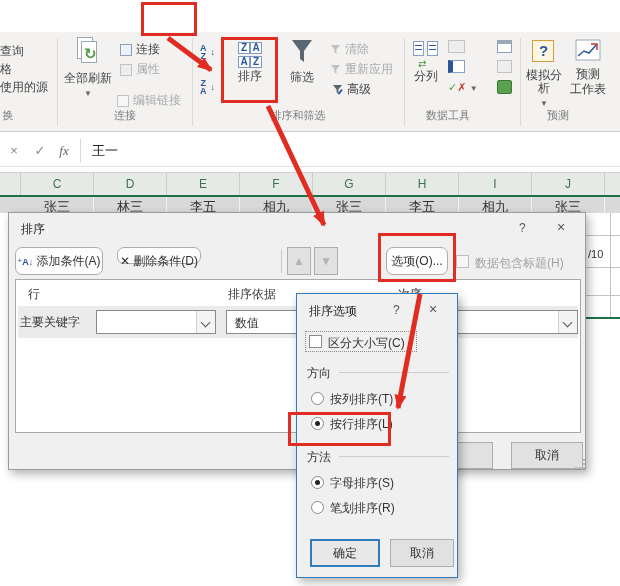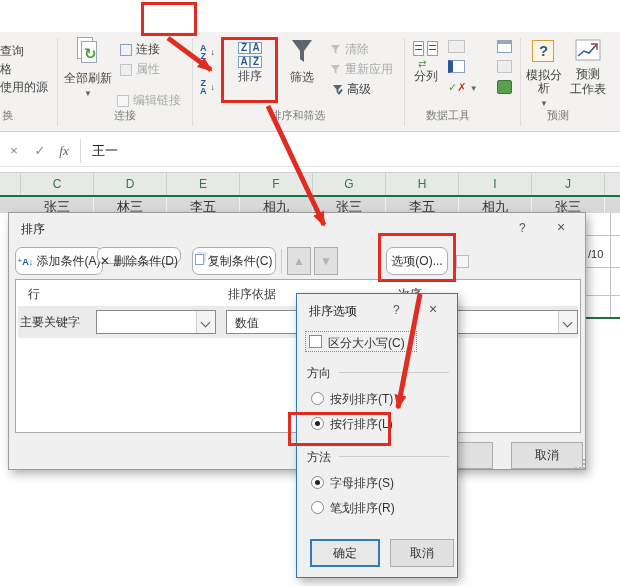--- a/index.html
+++ b/index.html
@@ -258,33 +258,30 @@
 
   <div class="dialog z10" style="left:8px;top:212px;width:578px;height:258px;border:1px solid #9c9c9c">
     <div class="dlg-title" style="left:12px;top:8px">排序</div>
     <div class="dlg-help" style="left:510px;top:8px">?</div>
     <div class="dlg-x" style="left:548px;top:6px">×</div>
 
     <div class="btn light" style="left:6px;top:34px;width:88px;height:28px;line-height:26px">
       <span style="color:#2b579a;font-size:9px;font-weight:bold">⁺A↓</span>
       <span>添加条件(A)</span>
     </div>
-    <div class="btn light" style="left:88px;top:34px;width:84px;height:17px;line-height:26px">
+    <div class="btn light" style="left:108px;top:34px;width:84px;height:17px;line-height:26px">
       <span style="color:#333;font-weight:bold">✕</span>
       <span>删除条件(D)</span>
-    </div>
-    <div class="btn light" style="left:183px;top:34px;width:84px;height:28px;line-height:26px">
-      <span style="display:inline-block;width:9px;height:11px;background:#fff;border:1px solid #8aa0c0;box-shadow:2px -2px 0 #dce6f2"></span>
-      <span>复制条件(C)</span>
     </div>
     <div class="abs" style="left:272px;top:36px;width:1px;height:24px;background:#c9c9c9"></div>
     <div class="btn" style="left:278px;top:34px;width:24px;height:28px;line-height:26px;color:#b3b3b3">▲</div>
     <div class="btn" style="left:305px;top:34px;width:24px;height:28px;line-height:26px;color:#b3b3b3">▼</div>
     <div class="btn light" style="left:377px;top:34px;width:62px;height:28px;line-height:26px">选项(O)...</div>
     <div class="checkbox dis" style="left:447px;top:42px"></div>
+    <div class="lbl12" style="left:466px;top:42px;color:#a3a3a3">数据包含标题(H)</div>
 
     <div class="abs" style="left:6px;top:66px;width:566px;height:154px;background:#fff;border:1px solid #a9a9a9">
       <div class="lbl12" style="left:12px;top:6px">行</div>
       <div class="lbl12" style="left:212px;top:6px">排序依据</div>
       <div class="lbl12" style="left:382px;top:6px">次序</div>
 
       <div class="abs" style="left:2px;top:26px;width:560px;height:32px;background:#ebebeb"></div>
       <div class="lbl12" style="left:4px;top:34px">主要关键字</div>
       <div class="ddown" style="left:80px;top:30px;width:120px">
         <span class="chev">

